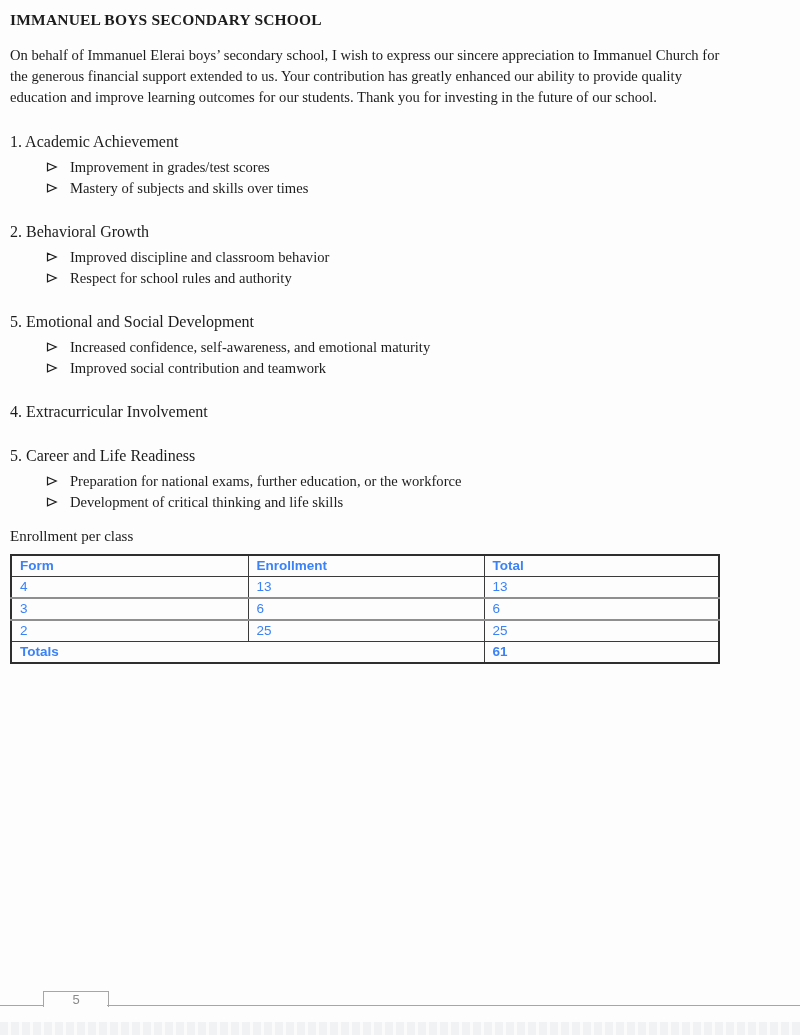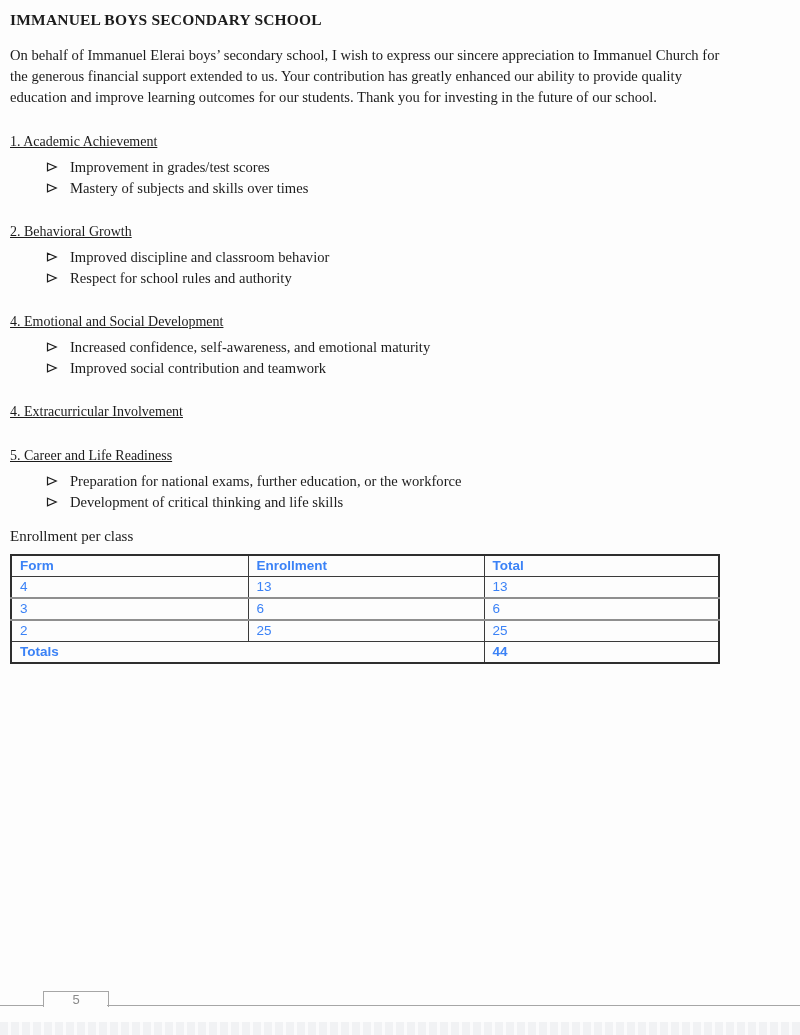--- a/index.html
+++ b/index.html
@@ -19,25 +19,24 @@
     font-size: 15.5px;
     font-weight: bold;
     letter-spacing: 0.2px;
     margin: 0 0 16px 0;
   }
 
   .intro { margin: 0 0 13px 0; }
   .intro .line { font-size: 14.6px; line-height: 21px; white-space: nowrap; }
 
   .section-heading {
-    font-size: 14px;
+    font-size: 16px;
     line-height: 20px;
     margin: 24px 0 5px 0;
     font-weight: normal;
-    text-decoration: underline;
   }
 
   ul.arrow-list {
     list-style: none;
     margin: 0 0 12px 0;
     padding: 0 0 0 36px;
   }
   ul.arrow-list li {
     font-size: 14.6px;
     line-height: 20.5px;
@@ -160,21 +159,21 @@
       <li>
         <span class="arrow-glyph">
             <svg width="12" height="12" viewBox="0 0 12 12">
               <path d="M1.5 2.2 L10.2 6 L1.5 9.8 Z" fill="none" stroke="#1c1c1c" stroke-width="1.2"></path>
             </svg>
           </span>
         <span>Respect for school rules and authority</span>
       </li>
     </ul>
 
-    <p class="section-heading">4. Emotional and Social Development</p>
+    <p class="section-heading">5. Emotional and Social Development</p>
     <ul class="arrow-list">
       <li>
         <span class="arrow-glyph">
             <svg width="12" height="12" viewBox="0 0 12 12">
               <path d="M1.5 2.2 L10.2 6 L1.5 9.8 Z" fill="none" stroke="#1c1c1c" stroke-width="1.2"></path>
             </svg>
           </span>
         <span>Increased confidence, self-awareness, and emotional maturity</span>
       </li>
       <li>
@@ -233,21 +232,21 @@
           <td>6</td>
           <td>6</td>
         </tr>
         <tr class="thick-sep">
           <td>2</td>
           <td>25</td>
           <td>25</td>
         </tr>
         <tr class="totals-row">
           <td class="totals-label" colspan="2">Totals</td>
-          <td>44</td>
+          <td>61</td>
         </tr>
       </tbody>
     </table>
 
   </div>
 
   <div class="footer-line-left"></div>
   <div class="page-number-tab">
     <span>5</span>
   </div>

